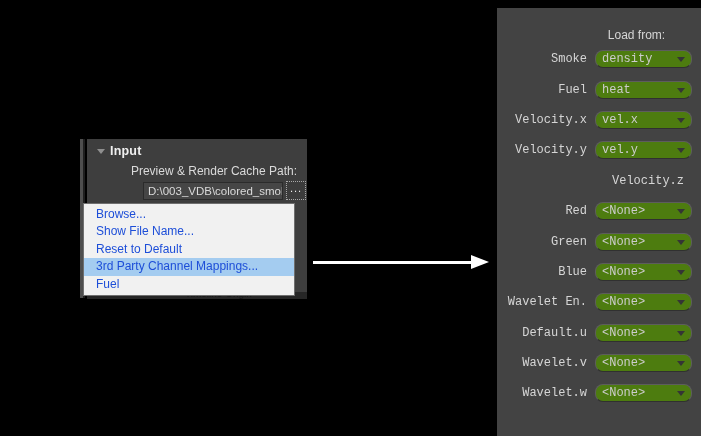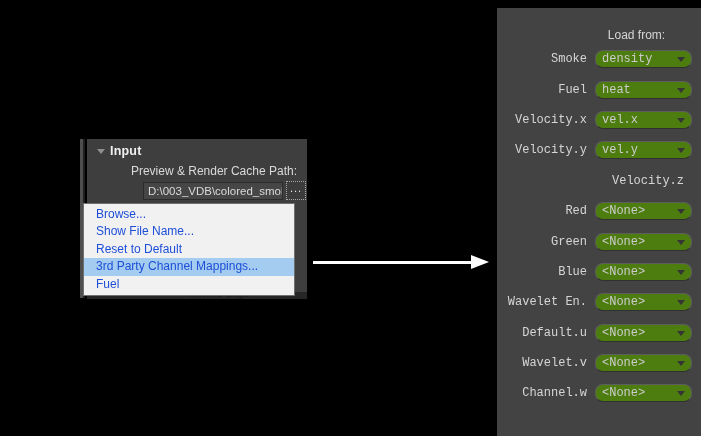--- a/index.html
+++ b/index.html
@@ -205,20 +205,20 @@
     </div>
   </div>
       <div class="map-row">
     <span class="map-label">Wavelet.v</span>
     <div class="dropdown">
       <span class="val">&lt;None&gt;</span>
       <span class="dd-arrow"></span>
     </div>
   </div>
       <div class="map-row">
-    <span class="map-label">Channel.w</span>
+    <span class="map-label">Wavelet.w</span>
     <div class="dropdown">
       <span class="val">&lt;None&gt;</span>
       <span class="dd-arrow"></span>
     </div>
   </div>
     </div>
 </div>
 
 </body></html>

